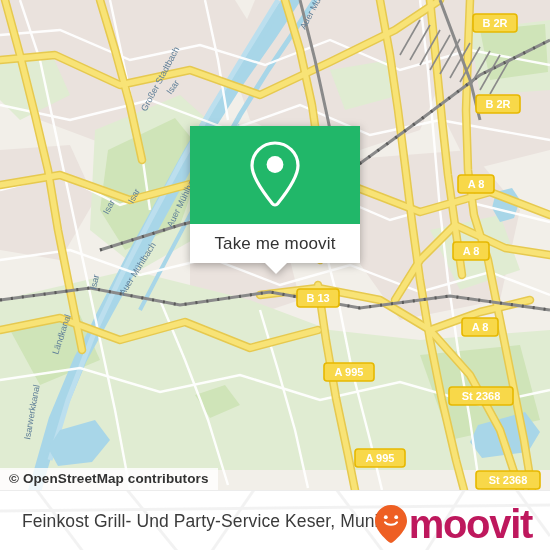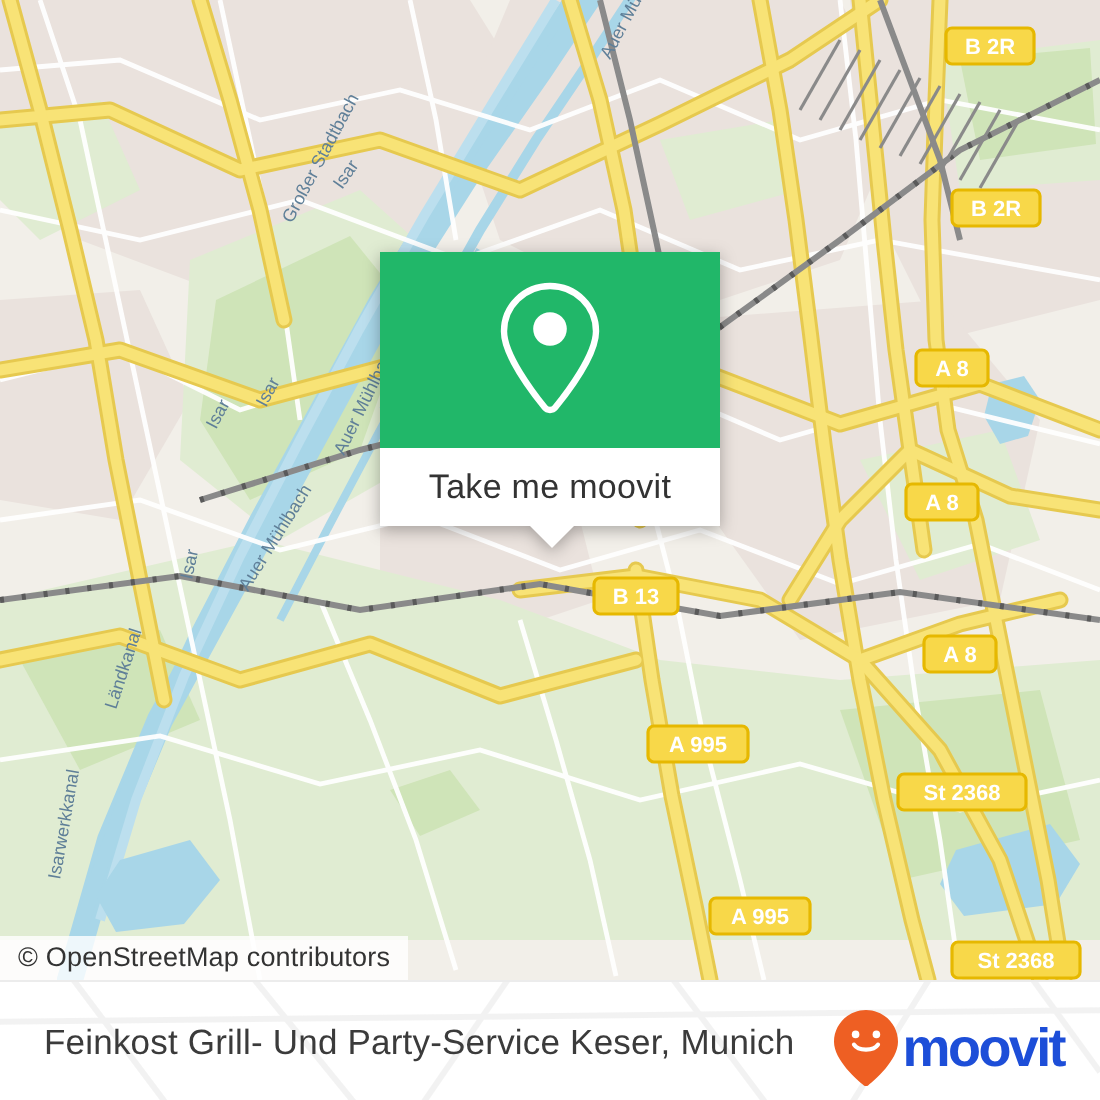--- a/index.html
+++ b/index.html
@@ -36,20 +36,21 @@
     top: 468px;
     height: 22px;
     line-height: 22px;
     padding: 0 9px 0 9px;
     background: rgba(255,255,255,0.80);
     font-size: 13.5px;
     color: #333333;
     letter-spacing: 0.1px;
     white-space: nowrap;
     z-index: 40;
+    font-weight: bold;
   }
 
   
   .popup {
     position: absolute;
     left: 190px;
     top: 126px;
     width: 170px;
     z-index: 30;
     filter: drop-shadow(0 2px 4px rgba(0,0,0,0.30));
@@ -114,23 +115,23 @@
   }
   .brand {
     position: absolute;
     right: 18px;
     top: 13px;
     display: flex;
     align-items: center;
     z-index: 2;
   }
   .brand-word {
-    font-size: 27px;
+    font-size: 40px;
     font-weight: bold;
-    color: #1d4ed8;
+    color: #be185d;
     letter-spacing: -1.3px;
     line-height: 34px;
     margin-left: 1px;
   }
 </style>
 </head>
 <body>
 
 <div id="app">
 

